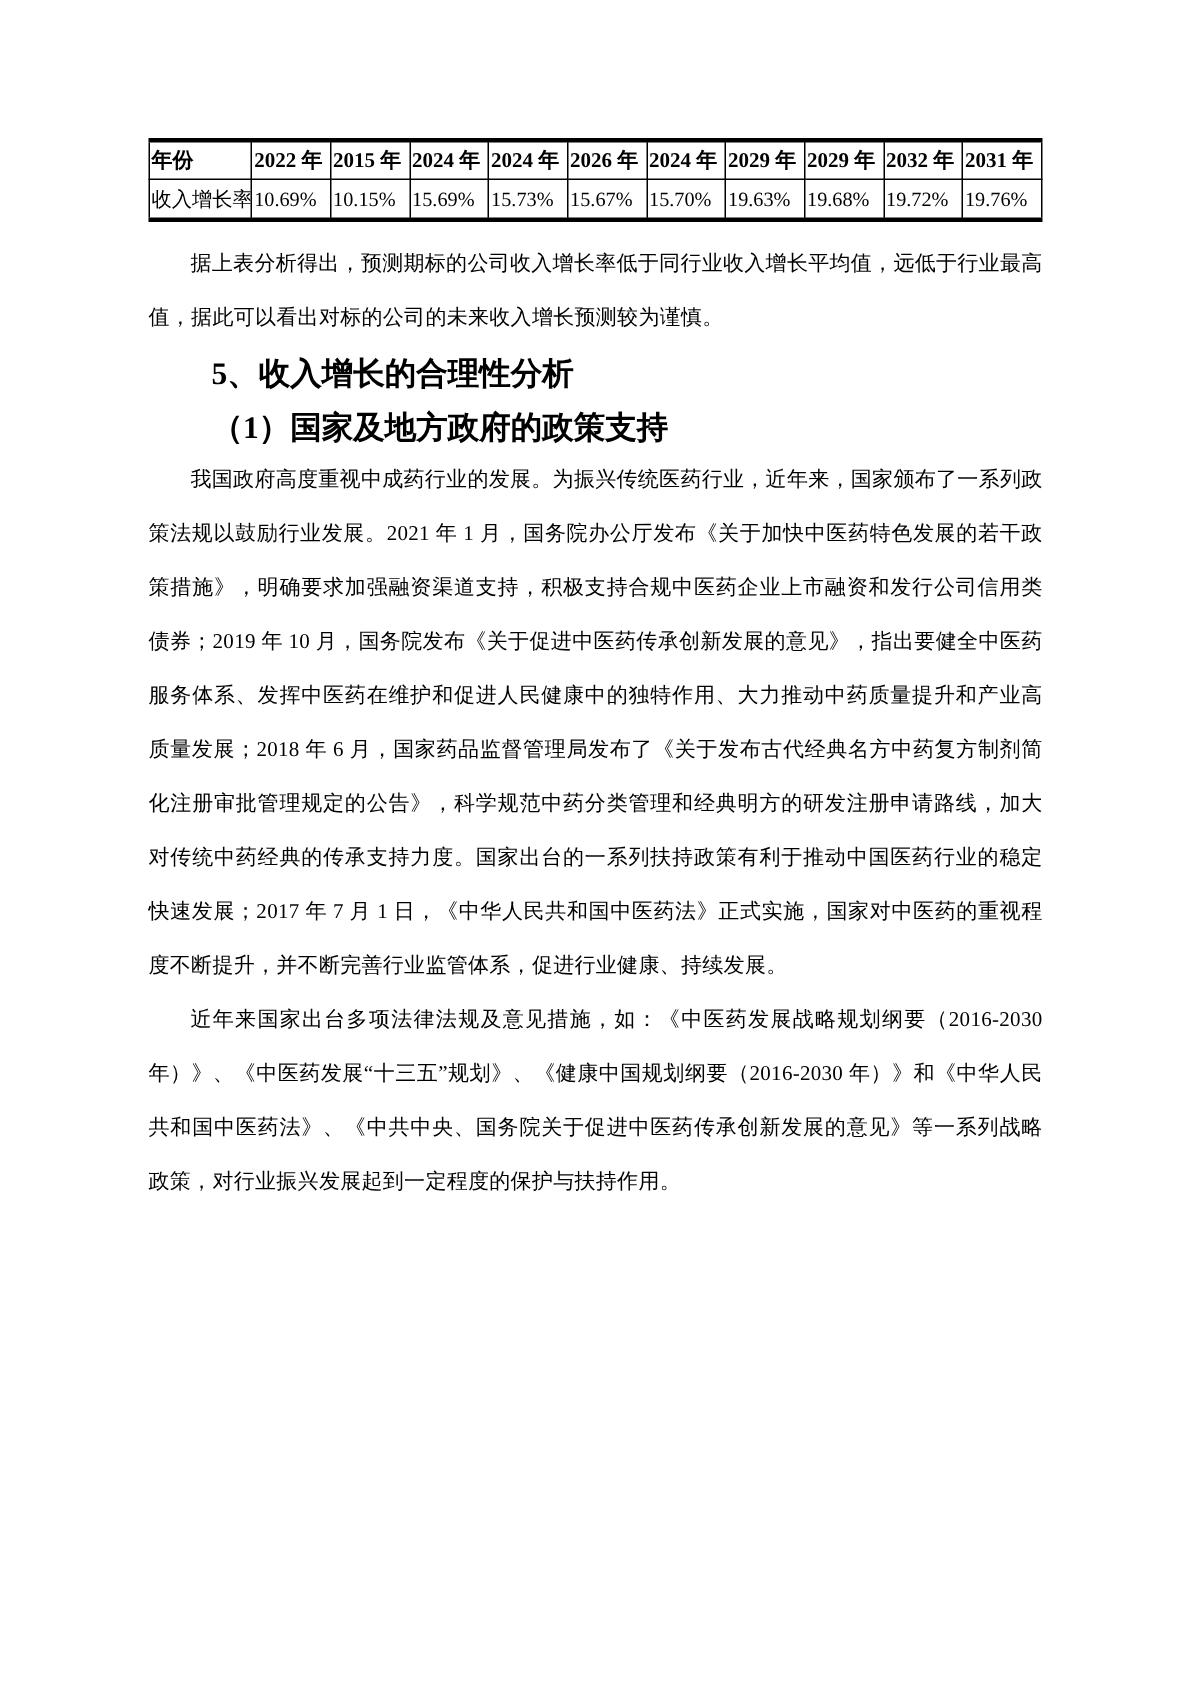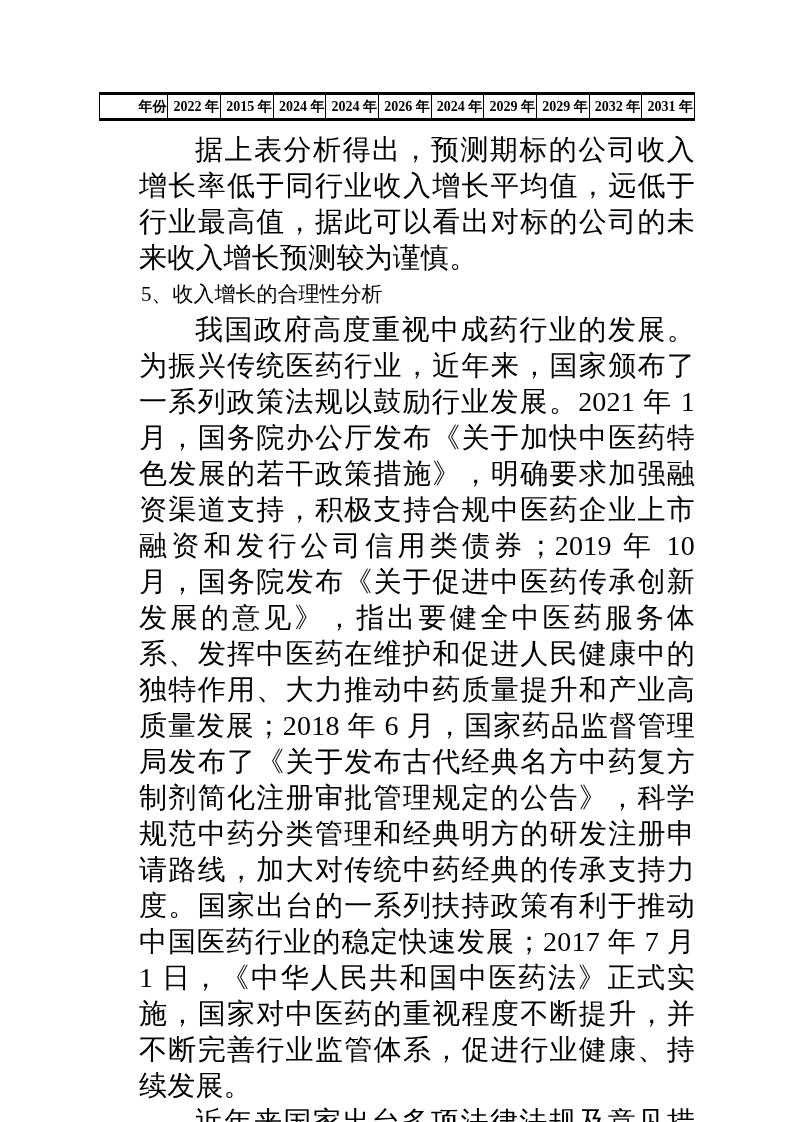--- a/index.html
+++ b/index.html
@@ -23,51 +23,50 @@
   table.growth-table {
     width: 100%;
     border-collapse: collapse;
     border-top: 3px solid #000;
     border-bottom: 3px solid #000;
     table-layout: fixed;
   }
   table.growth-table th,
   table.growth-table td {
     border: 1px solid #000;
-    text-align: right;
+    text-align: left;
     vertical-align: middle;
     padding: 0 1px;
     overflow: hidden;
     white-space: nowrap;
   }
   table.growth-table th {
     font-weight: bold;
     font-size: 14px;
     height: 26px;
   }
   table.growth-table td {
     font-weight: normal;
     font-size: 13.5px;
     height: 27px;
   }
   table.growth-table col.year-col { width: 8.85%; }
   table.growth-table col.label-col { width: 11.5%; }
   .body-text {
-    font-size: 28px;
+    font-size: 14px;
     line-height: 36px;
     text-align: justify;
     text-indent: 2em;
     letter-spacing: 0.2px;
-    margin-left: 40px;
   }
   .para-first { margin-top: 11px; }
   .heading {
     font-size: 21px;
     line-height: 36px;
-    font-weight: normal;
+    font-weight: bold;
     text-indent: 2em;
   }
 </style>
 </head>
 <body>
 
 <div class="page">
   <div class="content">
 
     <table class="growth-table">
@@ -91,28 +90,42 @@
           <th>2015 年</th>
           <th>2024 年</th>
           <th>2024 年</th>
           <th>2026 年</th>
           <th>2024 年</th>
           <th>2029 年</th>
           <th>2029 年</th>
           <th>2032 年</th>
           <th>2031 年</th>
         </tr>
+        <tr>
+          <td>收入增长率</td>
+          <td>10.69%</td>
+          <td>10.15%</td>
+          <td>15.69%</td>
+          <td>15.73%</td>
+          <td>15.67%</td>
+          <td>15.70%</td>
+          <td>19.63%</td>
+          <td>19.68%</td>
+          <td>19.72%</td>
+          <td>19.76%</td>
+        </tr>
       </tbody>
     </table>
 
     <p class="body-text para-first">据上表分析得出，预测期标的公司收入增长率低于同行业收入增长平均值，远低于行业最高值，据此可以看出对标的公司的未来收入增长预测较为谨慎。</p>
 
 
     <h3 class="heading">5、收入增长的合理性分析</h3>
 
+    <h4 class="heading">（1）国家及地方政府的政策支持</h4>
 
     <p class="body-text">我国政府高度重视中成药行业的发展。为振兴传统医药行业，近年来，国家颁布了一系列政策法规以鼓励行业发展。2021 年 1 月，国务院办公厅发布《关于加快中医药特色发展的若干政策措施》，明确要求加强融资渠道支持，积极支持合规中医药企业上市融资和发行公司信用类债券；2019 年 10 月，国务院发布《关于促进中医药传承创新发展的意见》，指出要健全中医药服务体系、发挥中医药在维护和促进人民健康中的独特作用、大力推动中药质量提升和产业高质量发展；2018 年 6 月，国家药品监督管理局发布了《关于发布古代经典名方中药复方制剂简化注册审批管理规定的公告》，科学规范中药分类管理和经典明方的研发注册申请路线，加大对传统中药经典的传承支持力度。国家出台的一系列扶持政策有利于推动中国医药行业的稳定快速发展；2017 年 7 月 1 日，《中华人民共和国中医药法》正式实施，国家对中医药的重视程度不断提升，并不断完善行业监管体系，促进行业健康、持续发展。</p>
 
     <p class="body-text">近年来国家出台多项法律法规及意见措施，如：《中医药发展战略规划纲要（2016-2030 年）》、《中医药发展“十三五”规划》、《健康中国规划纲要（2016-2030 年）》和《中华人民共和国中医药法》、《中共中央、国务院关于促进中医药传承创新发展的意见》等一系列战略政策，对行业振兴发展起到一定程度的保护与扶持作用。</p>
 
   </div>
 
 </div>
 
 </body></html>

